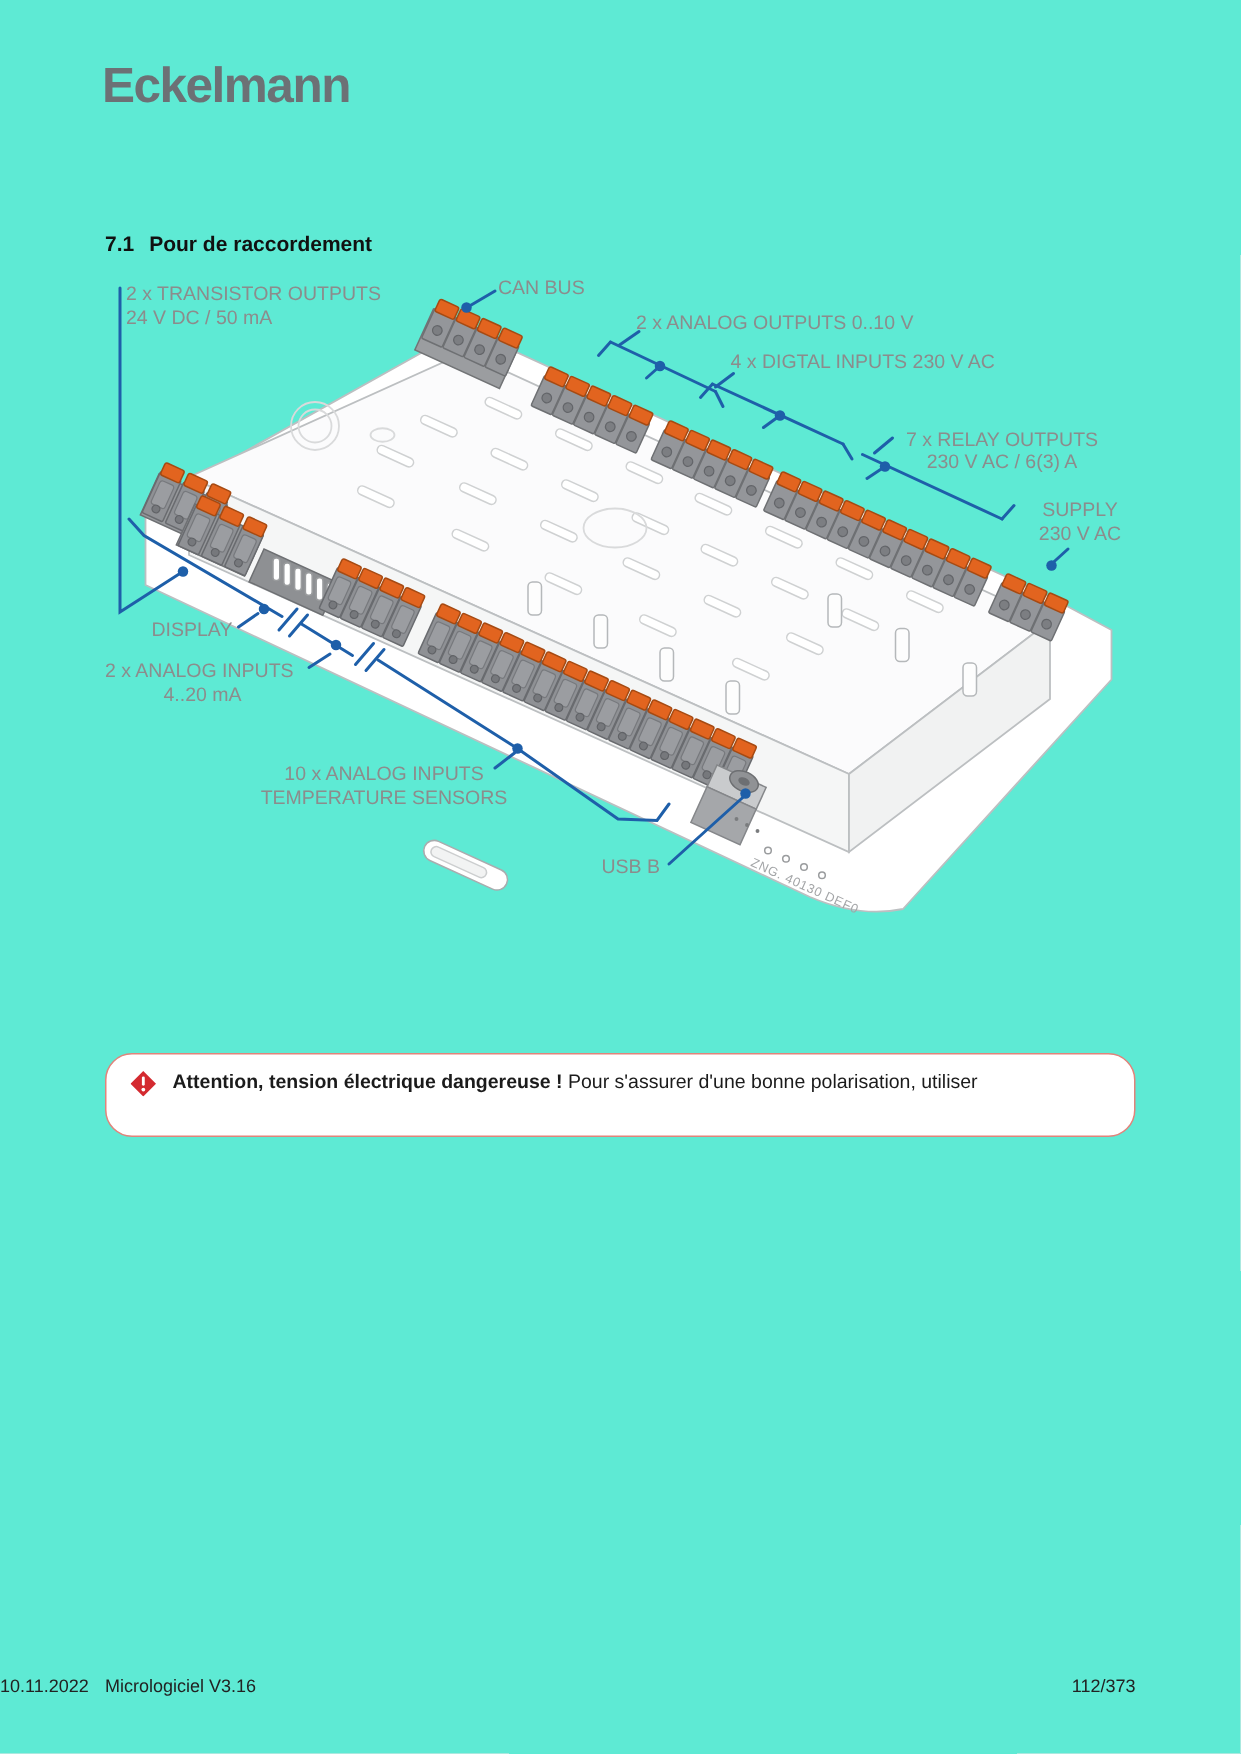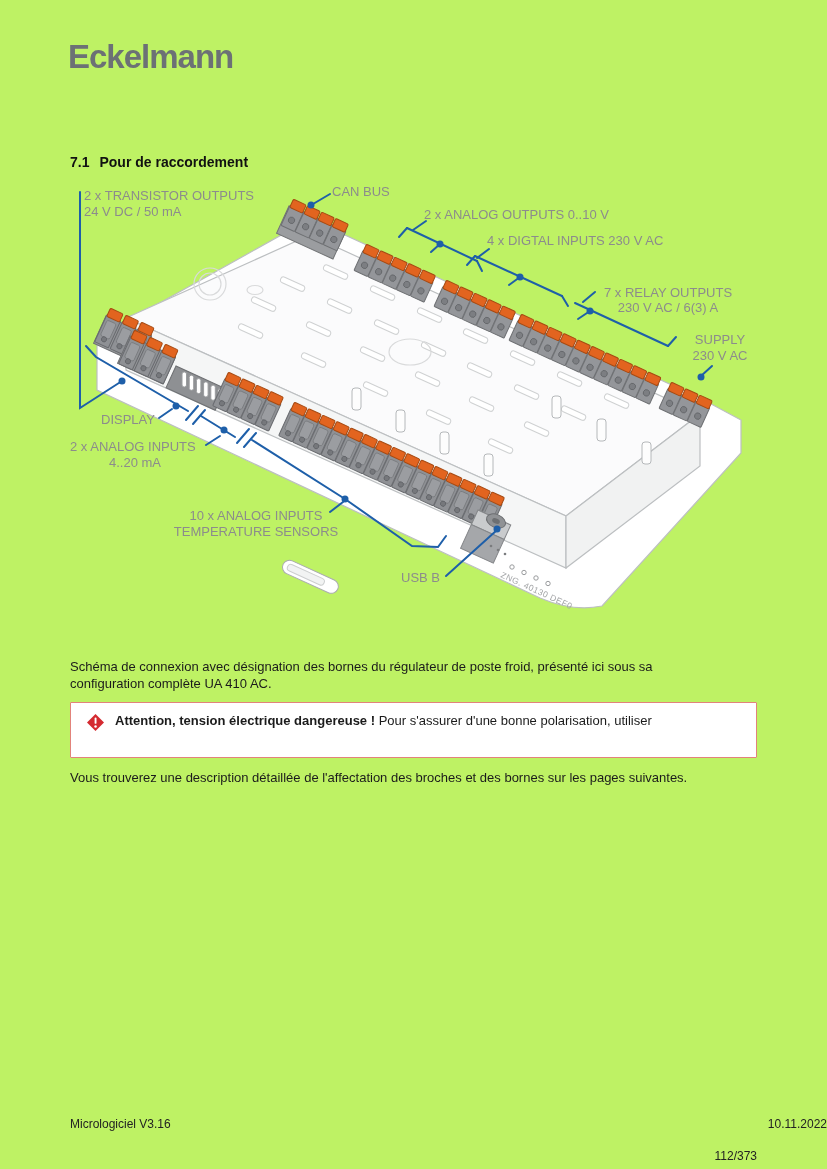--- a/index.html
+++ b/index.html
@@ -1,32 +1,32 @@
 <!DOCTYPE html>
 <html><head>
 <meta charset="utf-8">
 <style>
   html,body{margin:0;padding:0;background:#e8e8e8;}
-  #page{position:relative;width:827px;height:1169px;background:#bef264;margin:0 auto;
+  #page{position:relative;width:827px;height:1169px;background:#5eead4;margin:0 auto;
         font-family:"Liberation Sans","DejaVu Sans",sans-serif;color:#1b1b1b;overflow:hidden;}
   .abs{position:absolute;}
   #logo{left:68px;top:38px;font-size:33px;font-weight:bold;letter-spacing:-1px;color:#6c7175;}
   #h1{left:70px;top:110px;font-size:14px;font-weight:bold;color:#111;}
   #h2{left:70px;top:154px;font-size:14px;font-weight:bold;color:#111;}
   #h2 .num{margin-right:10px;margin-top:44px;}
   .para{left:70px;font-size:13px;line-height:17px;color:#1b1b1b;white-space:nowrap;}
-  #warnbox{left:70px;top:702px;width:687px;height:56px;border:1.5px solid #e2837b;border-radius:1px;
+  #warnbox{left:70px;top:702px;width:687px;height:56px;border:1.5px solid #e2837b;border-radius:18px;
            box-sizing:border-box;background:#fff;}
   #warnicon{left:16px;top:11px;width:17px;height:17px;}
   #warntext{position:absolute;left:44px;top:9px;font-size:13px;line-height:18px;white-space:nowrap;}
   #warntext b{font-weight:bold;}
   .footer{top:1117px;font-size:12px;color:#222;}
   #footer-left{left:70px;}
-  #footer-center{left:0;width:827px;text-align:right;}
-  #footer-right{right:70px;margin-top:32px;}
+  #footer-center{left:0;width:827px;text-align:left;}
+  #footer-right{right:70px;}
   svg text{font-family:"Liberation Sans","DejaVu Sans",sans-serif;}
   .lbl{fill:#8c8c8c;font-size:13px;}
   .blue{stroke:#1e5fa9;stroke-width:2;fill:none;stroke-linecap:round;}
   .dot{fill:#1e5fa9;stroke:none;}
 </style>
 </head>
 <body>
 
 <div id="page">
 
@@ -300,35 +300,30 @@
       <text class="lbl" x="720" y="360" text-anchor="middle">230 V AC</text>
       <text class="lbl" x="101" y="424">DISPLAY</text>
       <text class="lbl" x="70" y="451">2 x ANALOG INPUTS</text>
       <text class="lbl" x="135" y="467" text-anchor="middle">4..20 mA</text>
       <text class="lbl" x="256" y="520" text-anchor="middle">10 x ANALOG INPUTS</text>
       <text class="lbl" x="256" y="536" text-anchor="middle">TEMPERATURE SENSORS</text>
       <text class="lbl" x="401" y="582">USB B</text>
     </g>
   </svg>
 
-  <div class="abs para" style="top:658px;">
-    <div>Schéma de connexion avec désignation des bornes du régulateur de poste froid, présenté ici sous sa</div>
-    <div>configuration complète UA 410 AC.</div>
-  </div>
 
   <div id="warnbox" class="abs">
     <svg id="warnicon" class="abs" viewBox="0 0 17 17">
       <path d="M8.5 0 L17 8.5 L8.5 17 L0 8.5 Z" fill="#d42a30"></path>
       <rect x="7.6" y="3.6" width="1.9" height="6.2" rx="0.9" fill="#ffffff"></rect>
       <circle cx="8.55" cy="12.4" r="1.25" fill="#ffffff"></circle>
     </svg>
     <div id="warntext">
       <div><b>Attention, tension électrique dangereuse !</b> <span>Pour s'assurer d'une bonne polarisation, utiliser</span></div>
     </div>
   </div>
 
-  <div class="abs para" style="top:769px;">Vous trouverez une description détaillée de l'affectation des broches et des bornes sur les pages suivantes.</div>
 
   <div class="abs footer" id="footer-center">10.11.2022</div>
   <div class="abs footer" id="footer-left">Micrologiciel V3.16</div>
   <div class="abs footer" id="footer-right">112/373</div>
 
 </div>
 
 </body></html>

